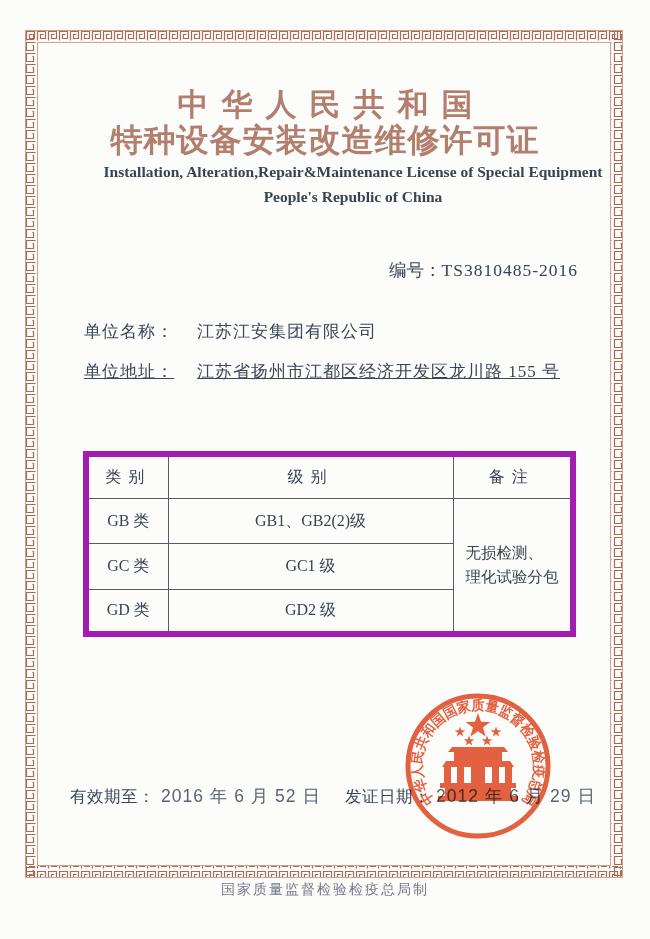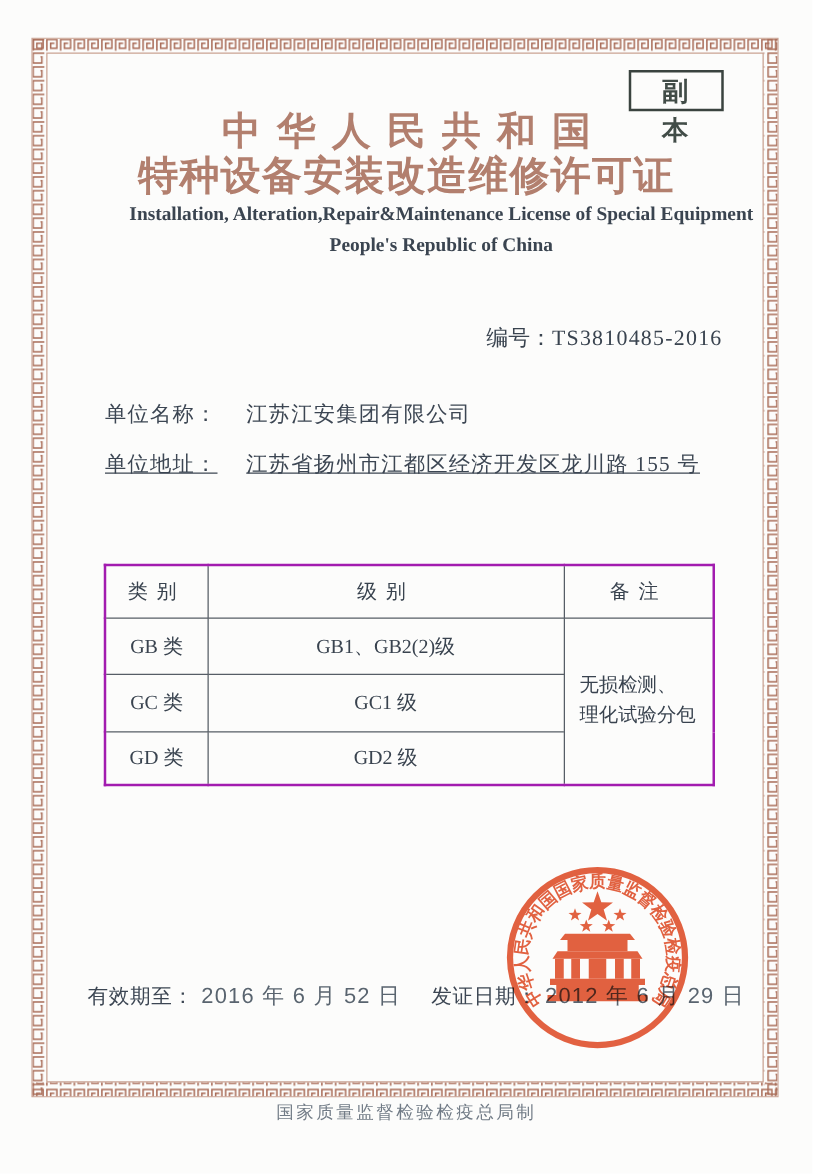--- a/index.html
+++ b/index.html
@@ -44,21 +44,21 @@
   }
   .license .val { letter-spacing:1px; }
   .field { left:84px; font-size:17px; color:#3c4653; letter-spacing:1px; }
   .f-name { top:320px; }
   .f-addr { top:360px;text-decoration:underline; }
   .field .val { margin-left:23px; }
   .stmt { left:114px; top:422px; font-size:17px; letter-spacing:1px; color:#3c4653; }
   .lic-table { left:83px; top:451px; }
   table {
     border-collapse:collapse; table-layout:fixed; width:487px;
-    border:2px solid #a21caf;
+    border:6px solid #a21caf;
   }
   td {
     border:1.5px solid #565d66; text-align:center;
     font-size:16px; color:#39434f; padding:0;
   }
   tr.hdr td { height:41px; letter-spacing:7px; }
   tr.r1 td { height:44px; }
   tr.r2 td { height:45px; }
   tr.r3 td { height:41px; }
   td.remark { text-align:left; padding-left:12px; font-size:15.5px; line-height:24px; }
@@ -91,21 +91,20 @@
       </pattern>
     </defs>
     <rect x="0.5" y="0.5" width="597" height="847" fill="none" stroke="#c9a293" stroke-width="1"></rect>
     <rect x="12.5" y="12.5" width="573" height="823" fill="none" stroke="#c9a293" stroke-width="1"></rect>
     <rect x="1" y="1" width="596" height="11" fill="url(#mh)"></rect>
     <rect x="1" y="836" width="596" height="11" fill="url(#mh)"></rect>
     <rect x="1" y="1" width="11" height="846" fill="url(#mv)"></rect>
     <rect x="586" y="1" width="11" height="846" fill="url(#mv)"></rect>
   </svg>
 
-  <div class="abs badge">副本</div>
 
   <div class="abs t1">中华人民共和国</div>
   <div class="abs t2">特种设备安装改造维修许可证</div>
   <div class="abs en en1">Installation, Alteration,Repair&amp;Maintenance License of Special Equipment</div>
   <div class="abs en en2">People's Republic of China</div>
 
   <div class="abs license">
     <span>编号：</span><span class="val">TS3810485-2016</span>
   </div>
 

